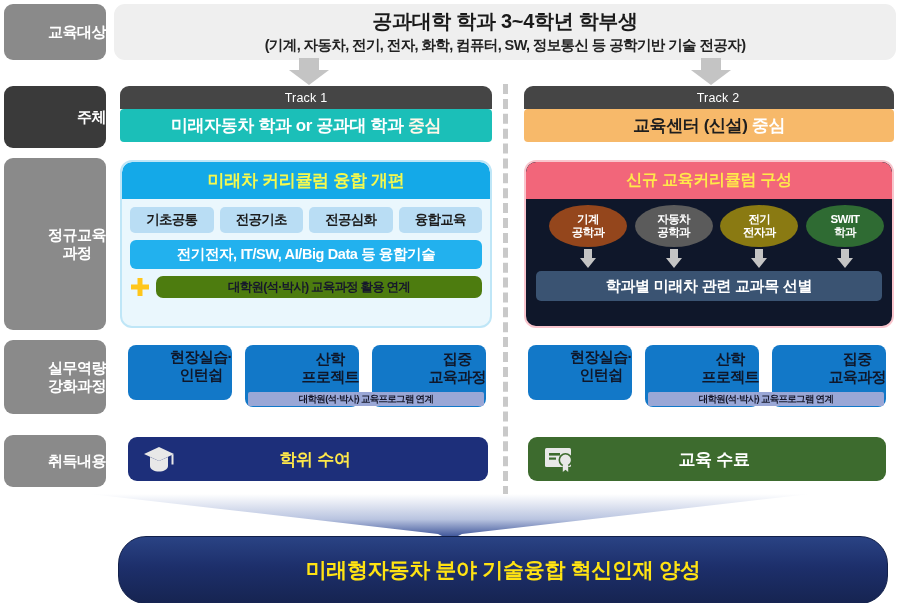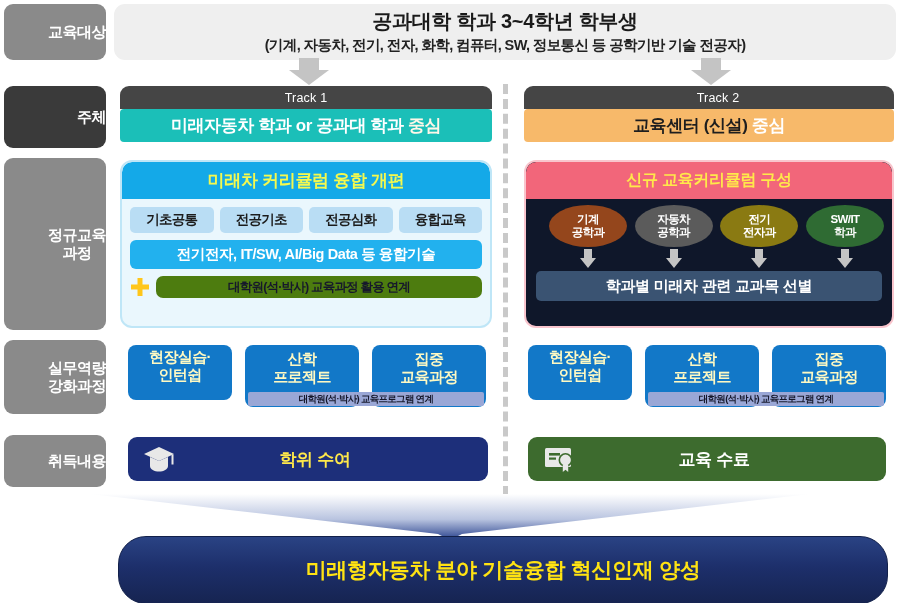--- a/index.html
+++ b/index.html
@@ -187,23 +187,23 @@
     font-size: 15px; font-weight: bold; color: #ffffff;
     letter-spacing: -0.3px;
   }
 
   
   .pbox {
     position: absolute;
     height: 55px;
     background: #1278c8;
     border-radius: 8px;
-    color: #fef9c3;
+    color: #0f172a;
     font-size: 15px; font-weight: bold;
-    display: flex; align-items: center; justify-content: center;
+    display: flex; align-items: center; justify-content: flex-end;
     text-align: center; line-height: 1.18;
     letter-spacing: -0.6px;
     padding-bottom: 14px;
   }
   .pbox.tall { height: 62px; align-items: flex-start; padding-top: 5px; }
   .linkage {
     position: absolute;
     height: 14px;
     background: #9aa7d6;
     border-radius: 2px;

